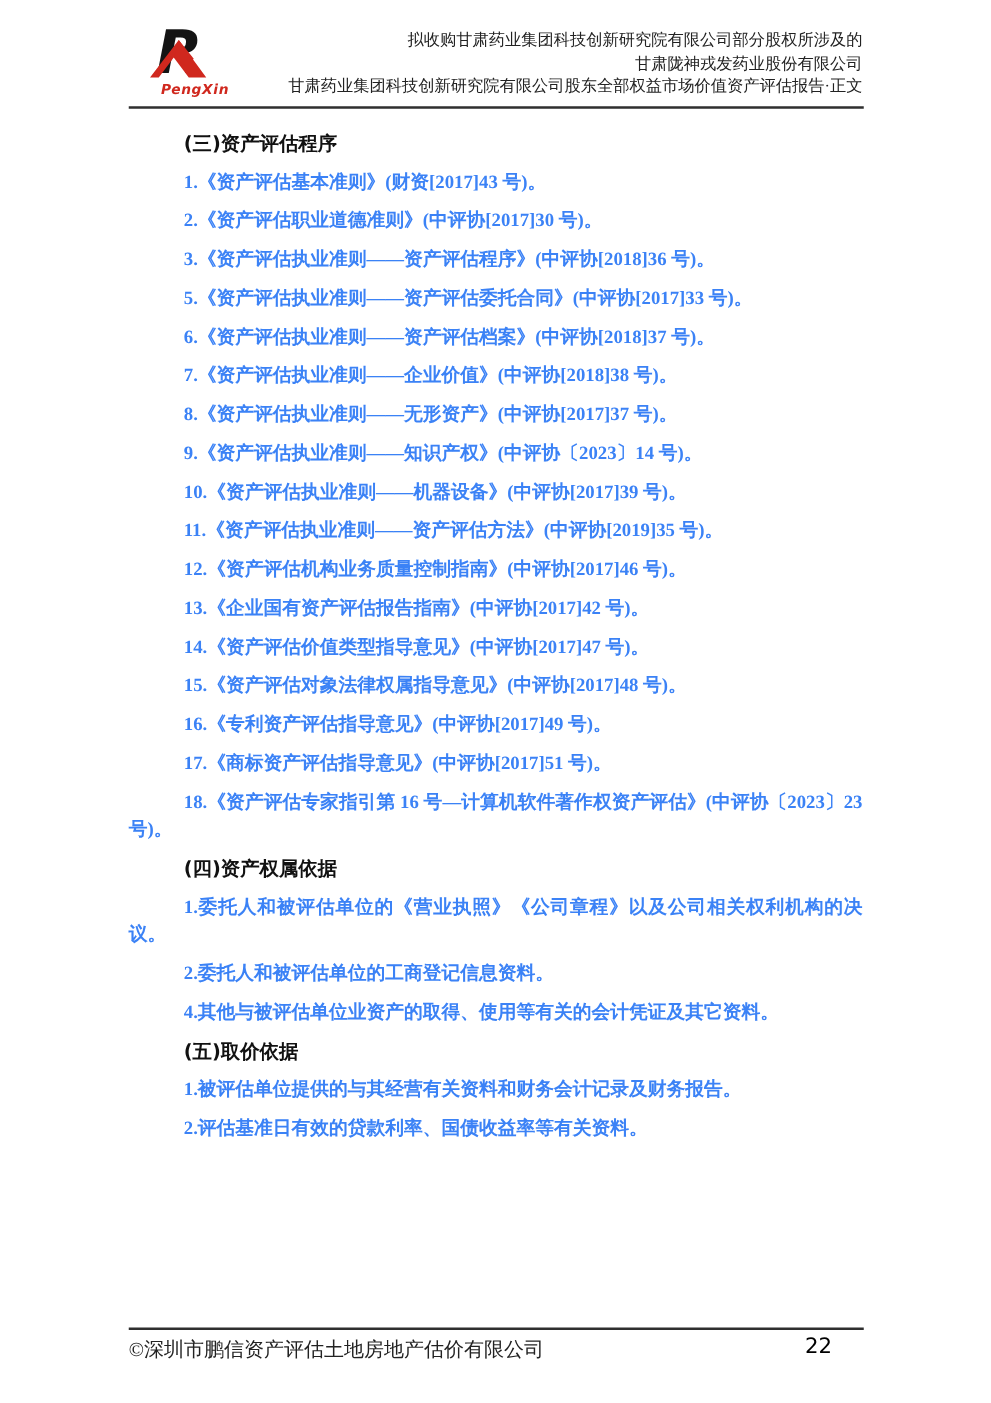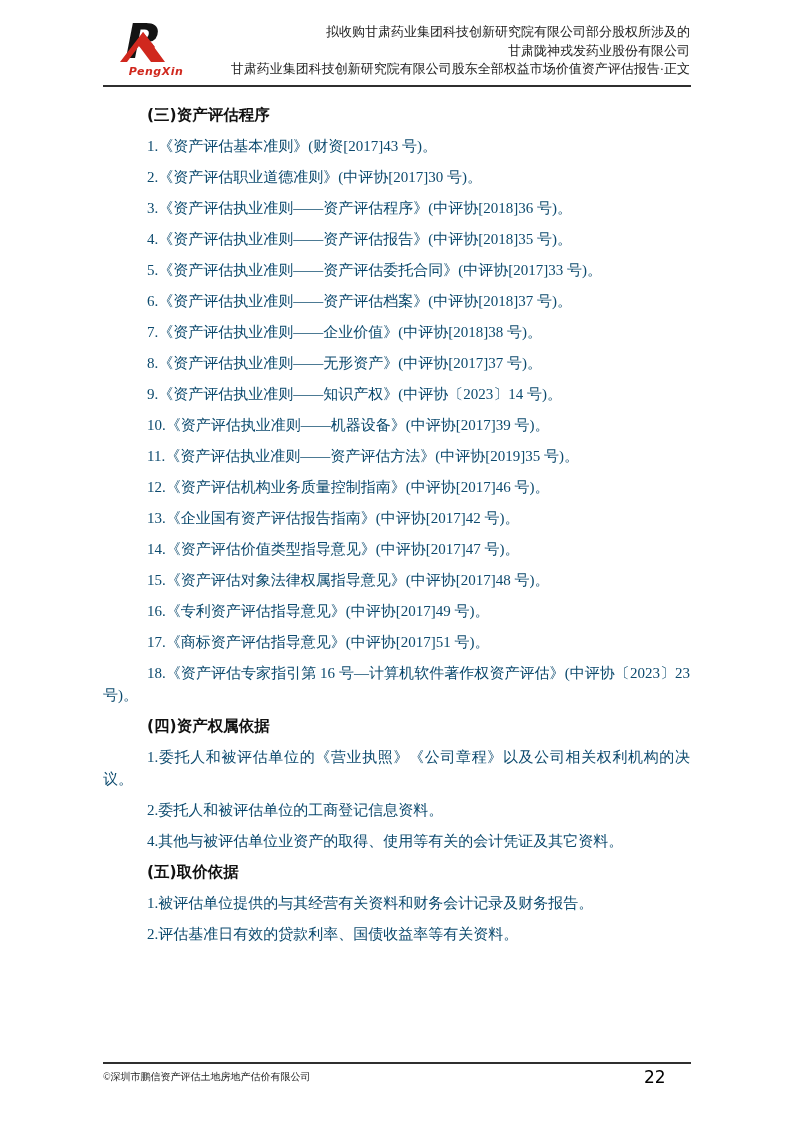--- a/index.html
+++ b/index.html
@@ -69,37 +69,38 @@
     line-height: 22px;
     margin: 0 0 9px 0;
     text-indent: 44px;
     color: #111111;
   }
   .para {
     margin: 0 0 9px 0;
     line-height: 22px;
     text-align: justify;
     text-indent: 44px;
-    color: #0c4a6e;
+    color: #3b82f6;
+    font-weight: bold;
   }
 
   
   .footer-rule {
     position: absolute;
     left: 103px;
     top: 1062px;
     width: 588px;
     height: 0;
     border-top: 2px solid #2f2f2f;
   }
   .footer-copyright {
     position: absolute;
     left: 103px;
     top: 1070px;
-    font-size: 10px;
+    font-size: 16px;
     color: #222222;
     white-space: nowrap;
   }
   .page-number {
     position: absolute;
     left: 644px;
     top: 1067px;
     font-family: "DejaVu Sans", sans-serif;
     font-size: 17px;
     color: #000000;
@@ -125,21 +126,20 @@
       <div>甘肃药业集团科技创新研究院有限公司股东全部权益市场价值资产评估报告·正文</div>
     </div>
     <div class="header-rule"></div>
   </div>
 
   <div class="doc-body" id="doc-body">
       <div class="sec-heading">(三)资产评估程序</div>
       <p class="para">1.《资产评估基本准则》(财资[2017]43 号)。</p>
       <p class="para">2.《资产评估职业道德准则》(中评协[2017]30 号)。</p>
       <p class="para">3.《资产评估执业准则——资产评估程序》(中评协[2018]36 号)。</p>
-      <p class="para">4.《资产评估执业准则——资产评估报告》(中评协[2018]35 号)。</p>
       <p class="para">5.《资产评估执业准则——资产评估委托合同》(中评协[2017]33 号)。</p>
       <p class="para">6.《资产评估执业准则——资产评估档案》(中评协[2018]37 号)。</p>
       <p class="para">7.《资产评估执业准则——企业价值》(中评协[2018]38 号)。</p>
       <p class="para">8.《资产评估执业准则——无形资产》(中评协[2017]37 号)。</p>
       <p class="para">9.《资产评估执业准则——知识产权》(中评协〔2023〕14 号)。</p>
       <p class="para">10.《资产评估执业准则——机器设备》(中评协[2017]39 号)。</p>
       <p class="para">11.《资产评估执业准则——资产评估方法》(中评协[2019]35 号)。</p>
       <p class="para">12.《资产评估机构业务质量控制指南》(中评协[2017]46 号)。</p>
       <p class="para">13.《企业国有资产评估报告指南》(中评协[2017]42 号)。</p>
       <p class="para">14.《资产评估价值类型指导意见》(中评协[2017]47 号)。</p>

